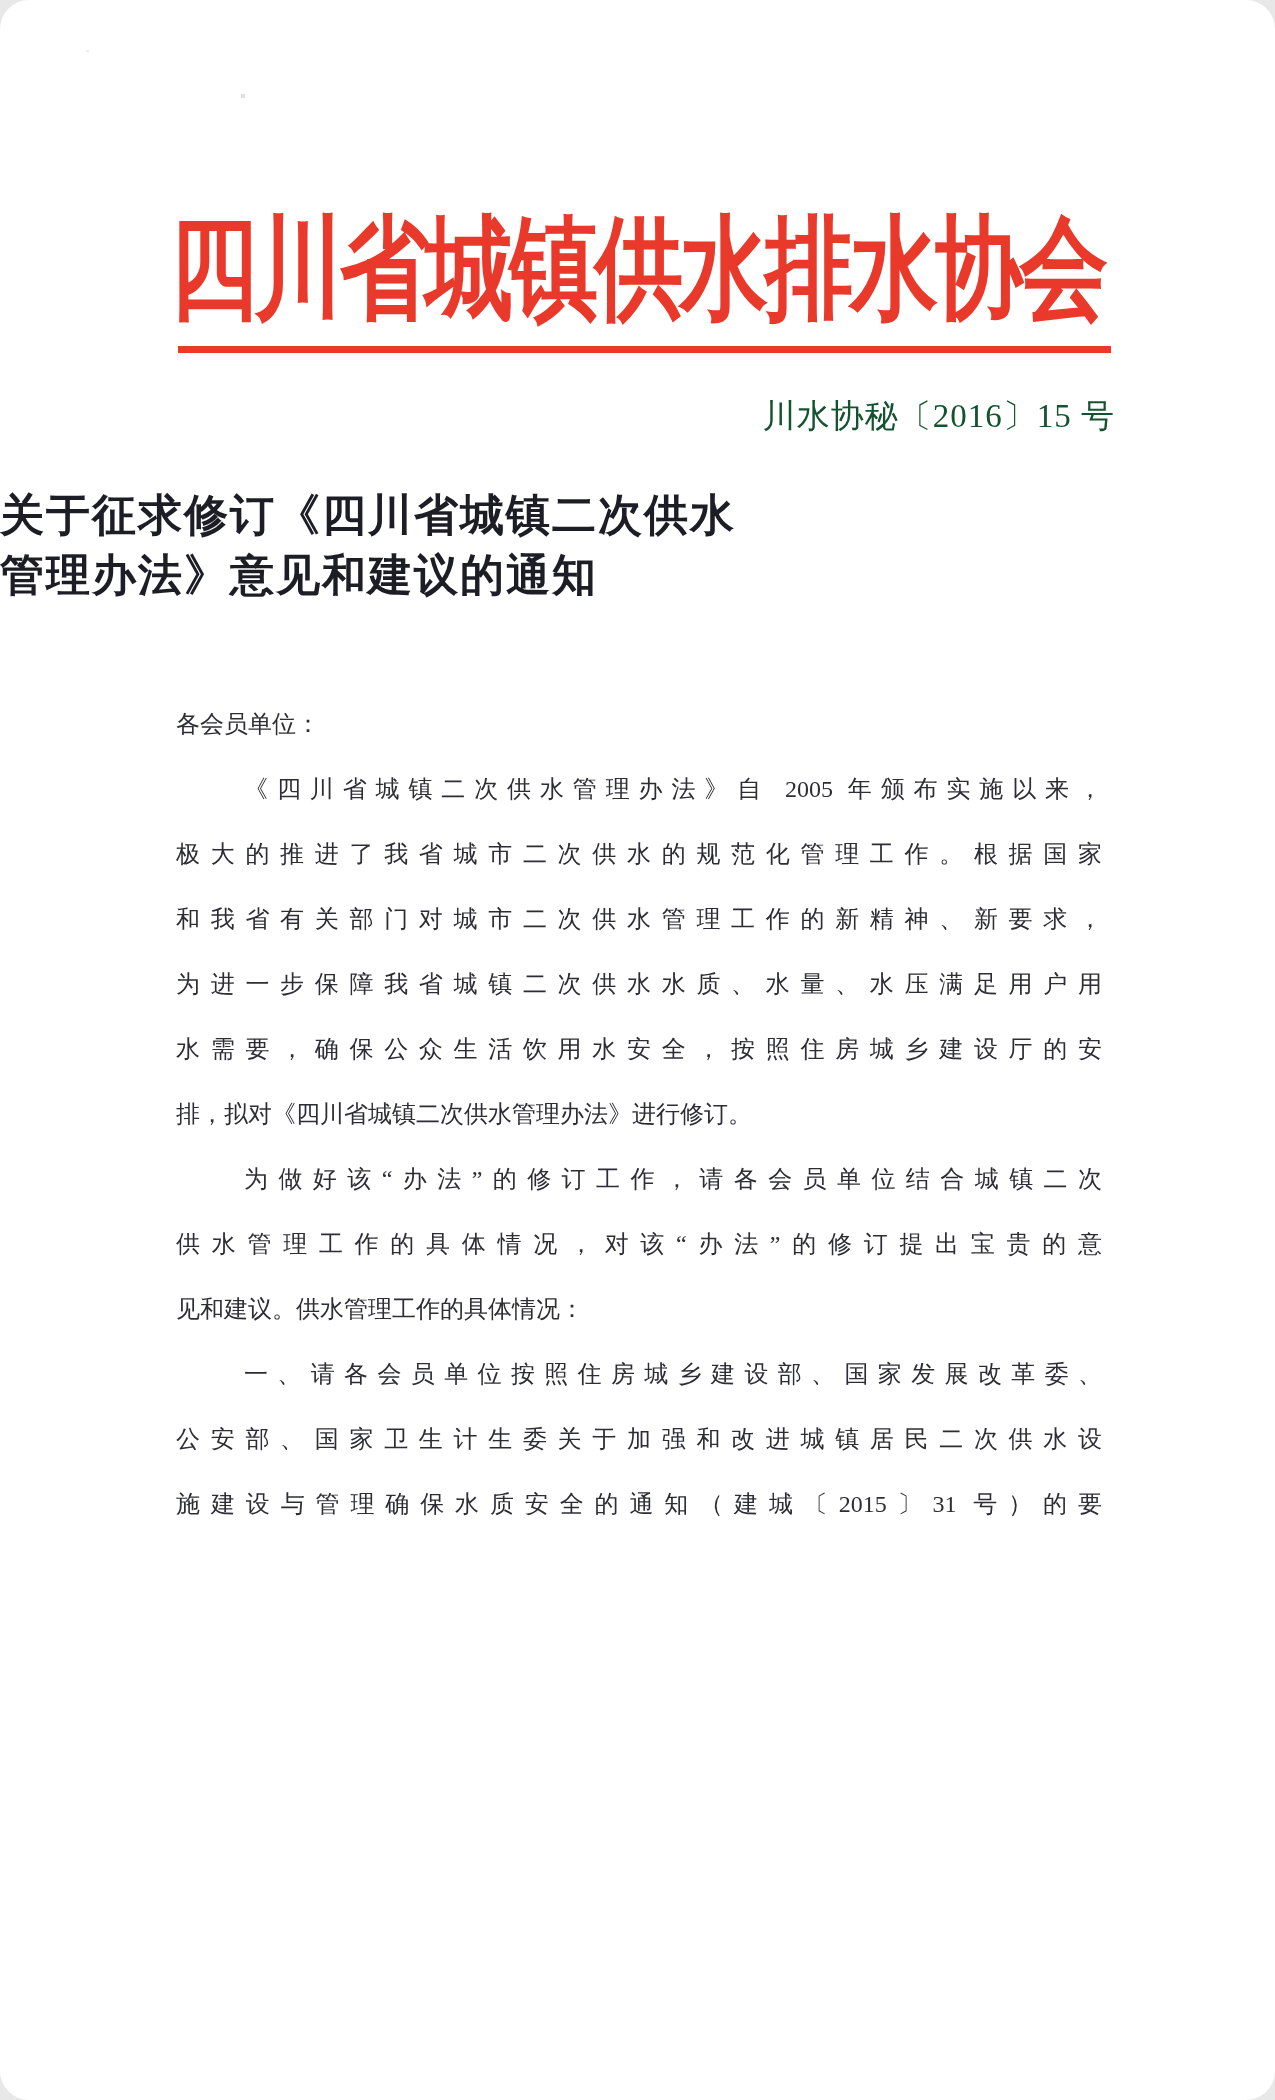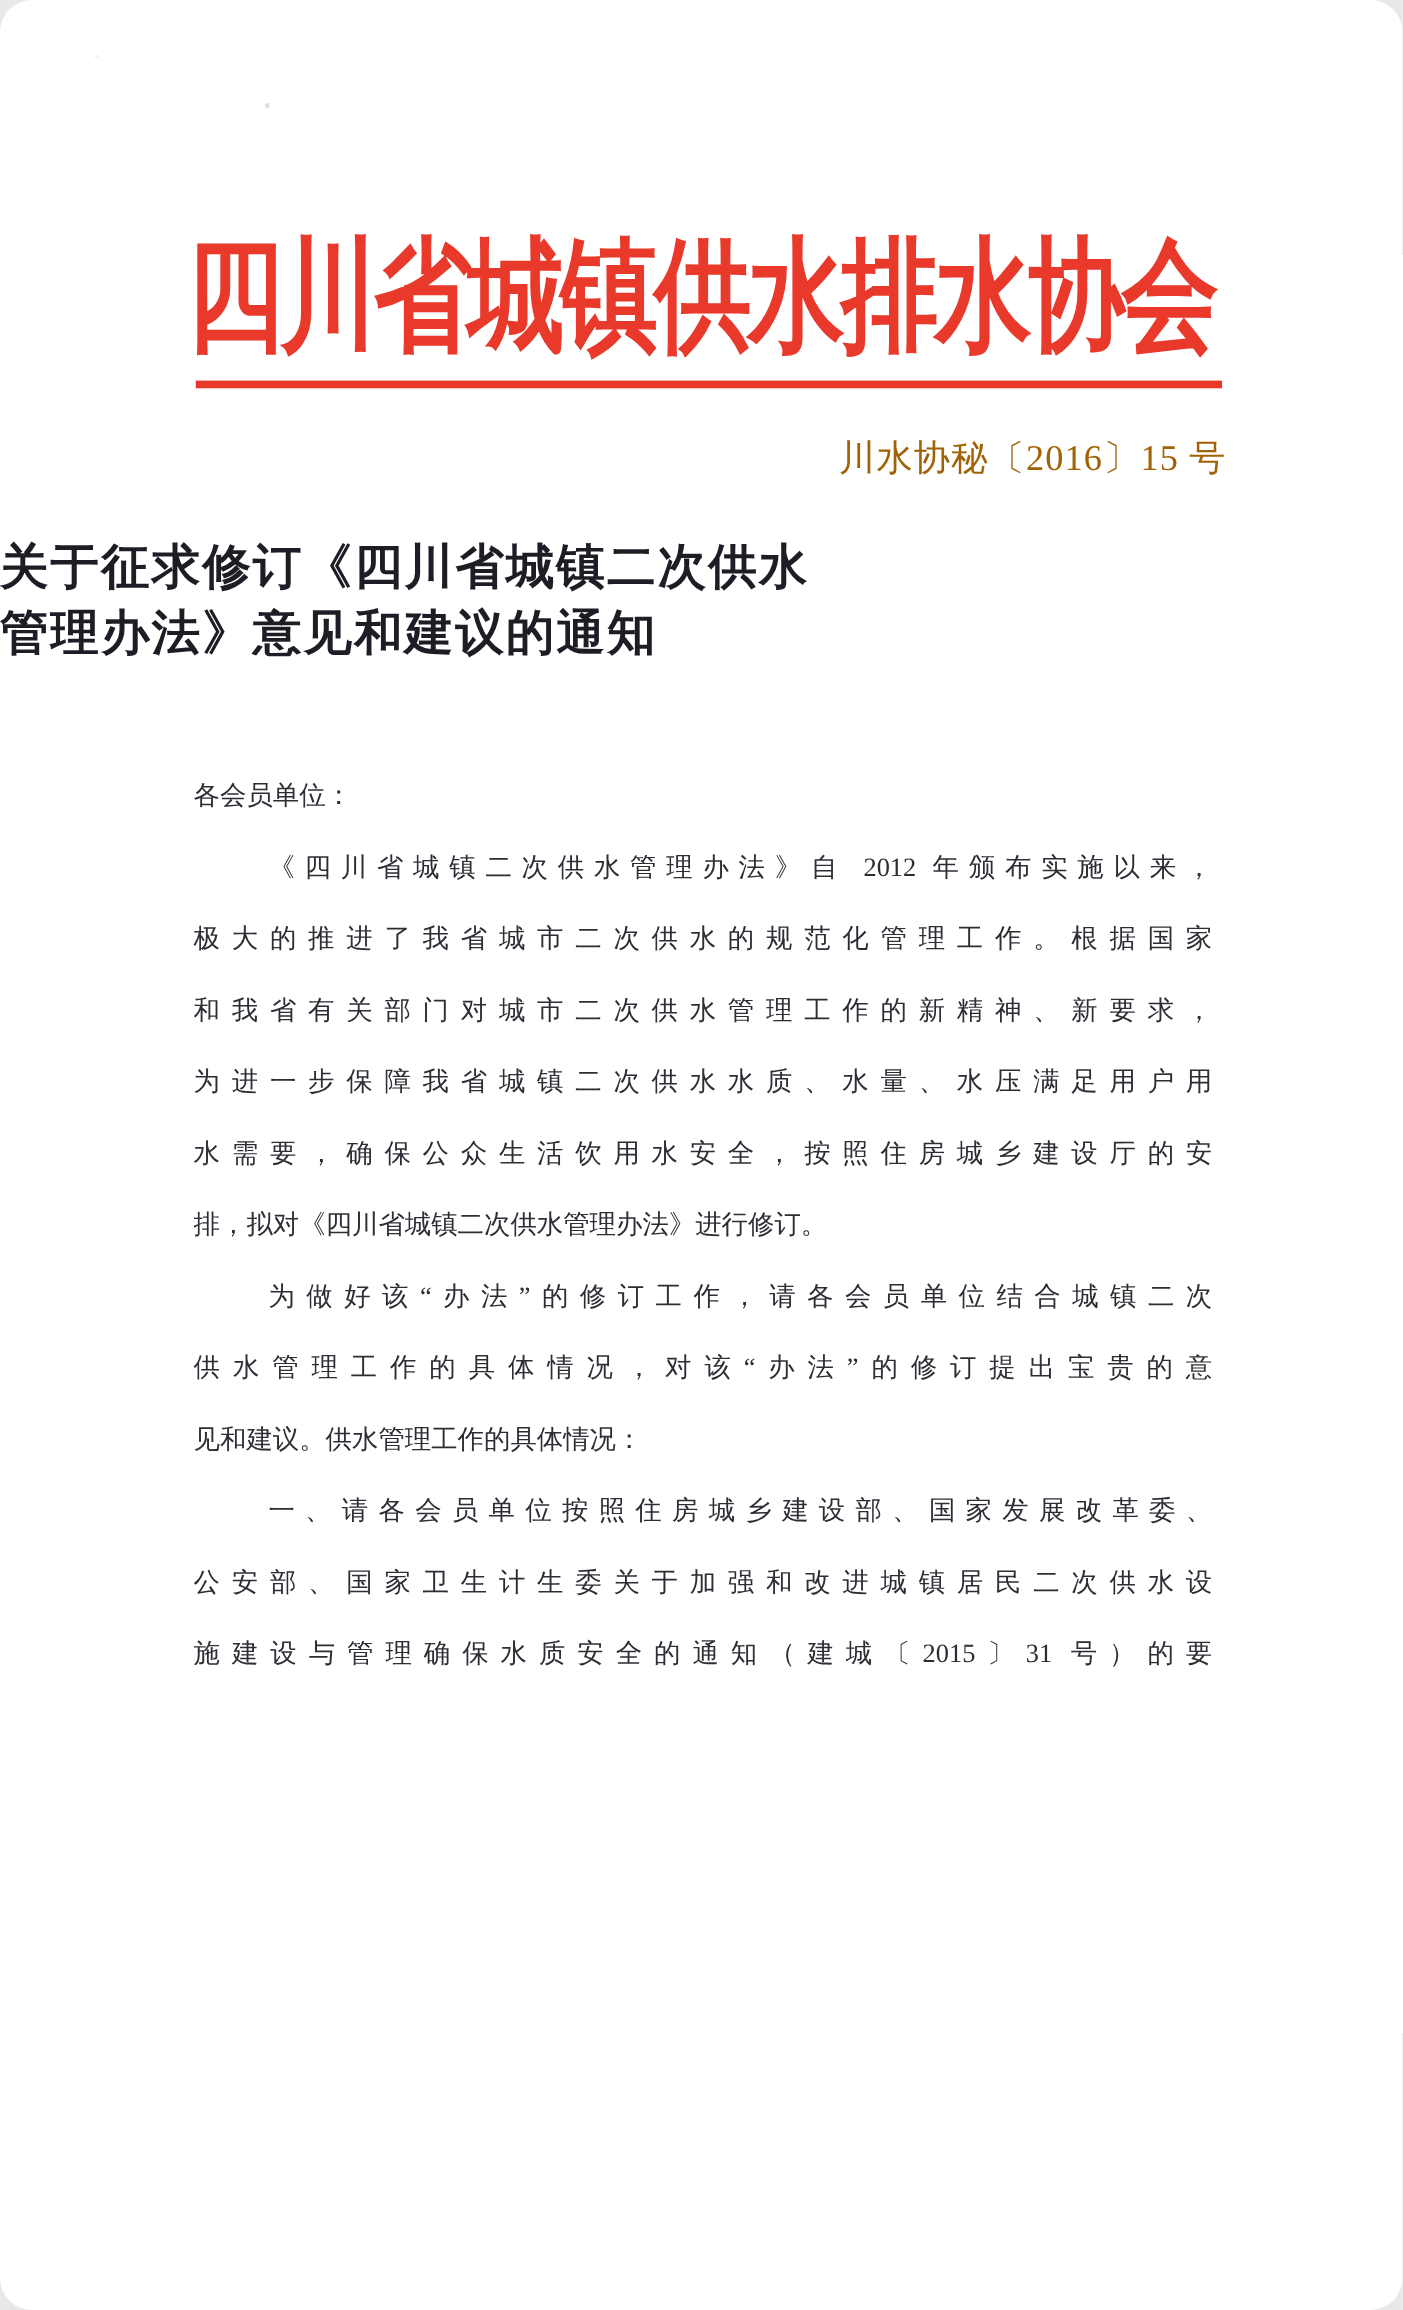--- a/index.html
+++ b/index.html
@@ -43,21 +43,21 @@
   }
   
   .doc-number {
     position: absolute;
     top: 394px;
     left: 0;
     width: 1115px;
     text-align: right;
     font-size: 33px;
     letter-spacing: 1px;
-    color: #a16207;
+    color: #14532d;
     white-space: nowrap;
   }
   
   .title {
     position: absolute;
     top: 486px;
     left: 0;
     width: 100%;
     text-align: left;
     font-size: 44px;
@@ -112,21 +112,21 @@
 
   <div class="doc-number">川水协秘〔2016〕15 号</div>
 
   <div class="title">
     <div>关于征求修订《四川省城镇二次供水</div>
     <div>管理办法》意见和建议的通知</div>
   </div>
 
   <div class="body-text">
     <div class="bl">各会员单位：</div>
-    <div class="bl jf in">《四川省城镇二次供水管理办法》自 2012 年颁布实施以来，</div>
+    <div class="bl jf in">《四川省城镇二次供水管理办法》自 2005 年颁布实施以来，</div>
     <div class="bl jf">极大的推进了我省城市二次供水的规范化管理工作。根据国家</div>
     <div class="bl jf">和我省有关部门对城市二次供水管理工作的新精神、新要求，</div>
     <div class="bl jf">为进一步保障我省城镇二次供水水质、水量、水压满足用户用</div>
     <div class="bl jf">水需要，确保公众生活饮用水安全，按照住房城乡建设厅的安</div>
     <div class="bl">排，拟对《四川省城镇二次供水管理办法》进行修订。</div>
     <div class="bl jf in">为做好该“办法”的修订工作，请各会员单位结合城镇二次</div>
     <div class="bl jf">供水管理工作的具体情况，对该“办法”的修订提出宝贵的意</div>
     <div class="bl">见和建议。供水管理工作的具体情况：</div>
     <div class="bl jf in">一、请各会员单位按照住房城乡建设部、国家发展改革委、</div>
     <div class="bl jf">公安部、国家卫生计生委关于加强和改进城镇居民二次供水设</div>

